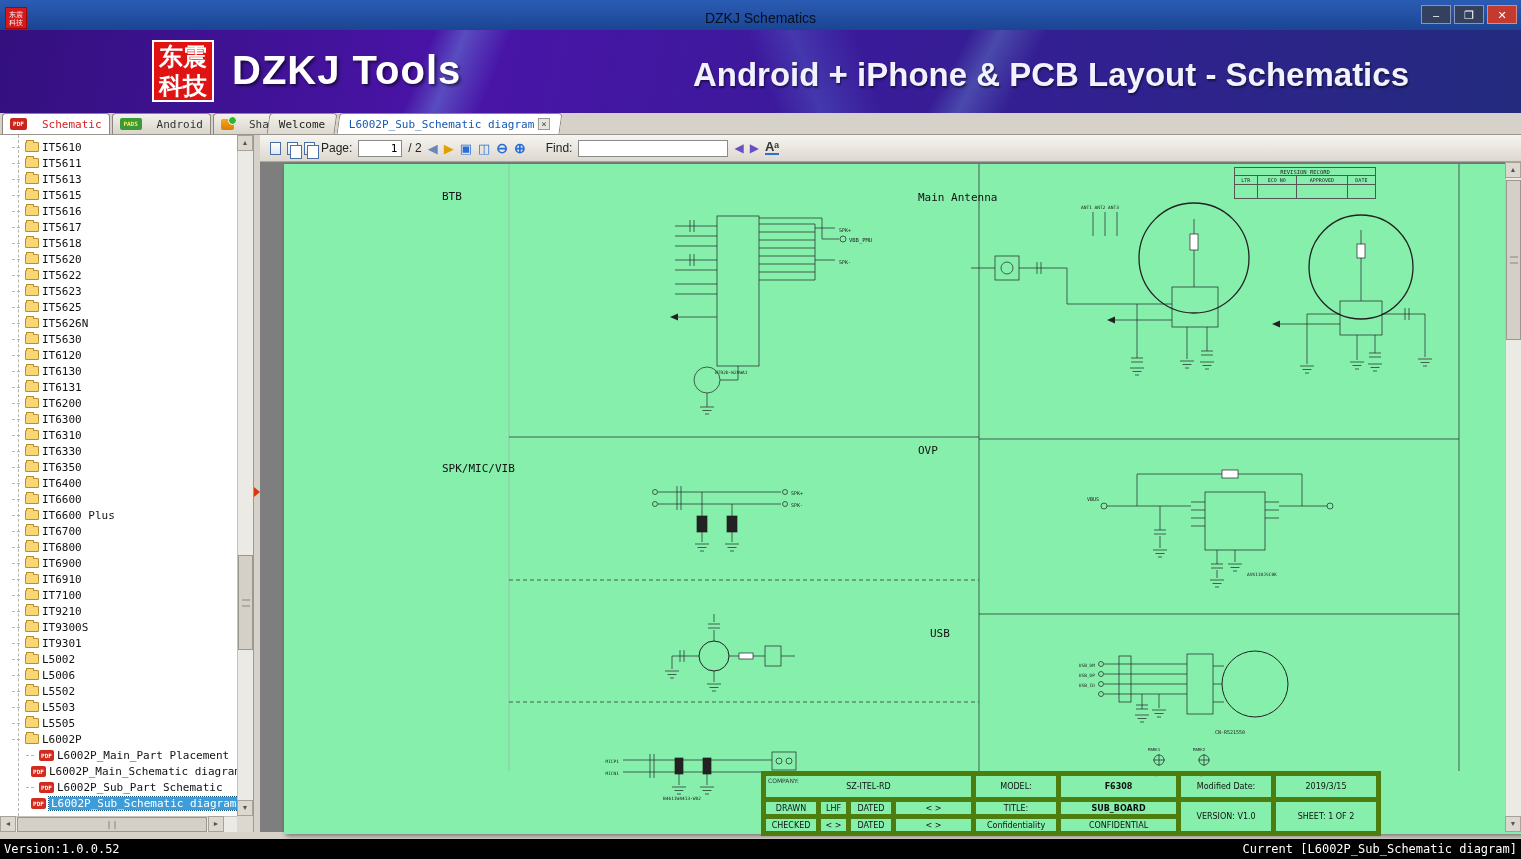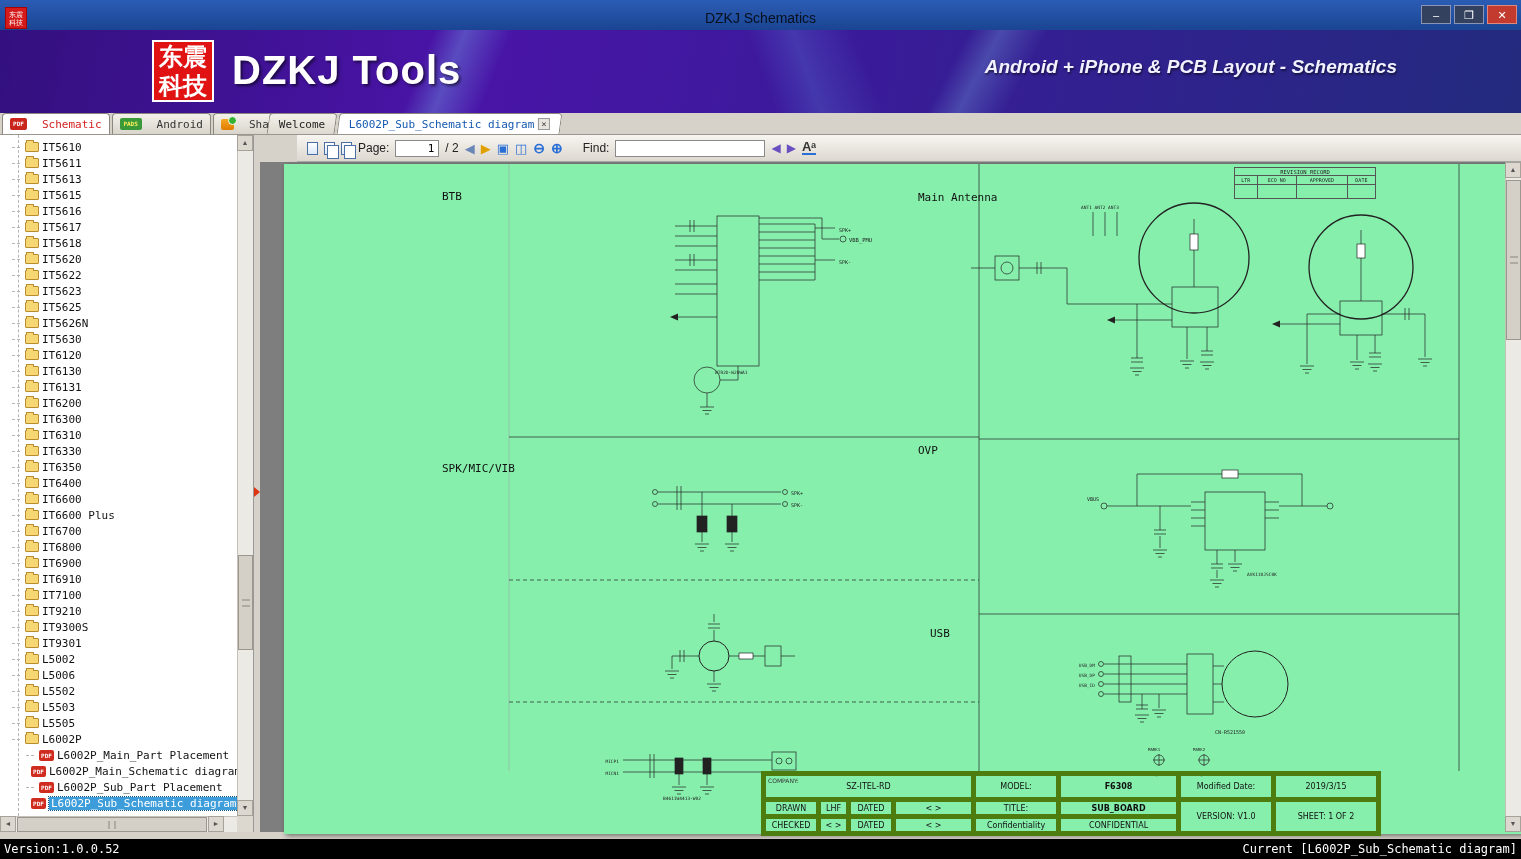--- a/index.html
+++ b/index.html
@@ -22,22 +22,22 @@
     background:linear-gradient(100deg,#33107e 0%,#4a14a8 30%,#3a1a9a 55%,#232b7e 100%); overflow:hidden; }
   .banner::before { content:''; position:absolute; inset:0;
     background:
       linear-gradient(112deg, transparent 28%, rgba(130,220,255,.28) 30%, transparent 33%),
       linear-gradient(70deg, transparent 50%, rgba(110,190,255,.18) 53%, transparent 57%),
       linear-gradient(118deg, transparent 62%, rgba(150,230,255,.22) 64%, transparent 67%); }
   .banner-logo { position:absolute; left:152px; top:10px; width:62px; height:62px; background:#e01212;
     border:2px solid #fff; color:#fff; font-weight:bold; font-size:24px; line-height:29px; text-align:center; }
   .banner-title { position:absolute; left:232px; top:18px; font-size:40px; font-weight:800; color:#fff;
     letter-spacing:1px; text-shadow:2px 2px 3px rgba(0,0,0,.55); }
-  .banner-subtitle { position:absolute; right:124px; top:26px; font-size:19px; font-weight:600; color:#f2f2ff;
-    text-shadow:1px 2px 2px rgba(0,0,0,.5);font-style:italic; }
+  .banner-subtitle { position:absolute; right:112px; top:26px; font-size:33px; font-weight:600; color:#f2f2ff;
+    text-shadow:1px 2px 2px rgba(0,0,0,.5); }
 
   
   .tabbar { position:absolute; top:113px; left:0; right:0; height:22px; background:#d6d2ca;
     border-bottom:1px solid #9a968e; }
   .main-tabs { position:absolute; left:2px; bottom:0; display:flex; gap:2px; }
   .tab { display:flex; align-items:center; gap:15px; height:21px; padding:0 7px;
     border:1px solid #8a867e; border-bottom:none; border-radius:4px 4px 0 0;
     background:linear-gradient(#f4f1ea,#d9d5cc); font-family:"DejaVu Sans Mono",monospace; font-size:11px; color:#333; }
   .tab.active { background:#fff; }
   .tab.active .t-label { color:#d42020; }
@@ -84,21 +84,21 @@
   .sb-thumb::after { content:''; position:absolute; left:50%; top:50%; width:8px; height:5px;
     transform:translate(-50%,-50%); border-top:1px solid #8a867e; border-bottom:1px solid #8a867e; }
   .sb-thumb.h::after { width:5px; height:8px; border:none; border-left:1px solid #8a867e; border-right:1px solid #8a867e; }
   .sb-corner { position:absolute; right:0; bottom:0; width:16px; height:16px; background:#dcd8d0; }
 
   .splitter { position:absolute; left:254px; top:135px; width:6px; bottom:27px; background:#d6d2ca; }
   .split-arrow { position:absolute; left:0; top:352px; width:0; height:0;
     border-left:6px solid #e03310; border-top:5px solid transparent; border-bottom:5px solid transparent; }
 
   
-  .viewer { position:absolute; left:260px; top:135px; right:0; bottom:27px;padding-left:37px; }
+  .viewer { position:absolute; left:260px; top:135px; right:0; bottom:27px; }
   .toolbar { height:27px; background:linear-gradient(#f7f5f1,#ddd8cf); border-bottom:1px solid #aaa;
     display:flex; align-items:center; gap:6px; padding:0 10px; font-size:12px; color:#222; }
   .pg-ico { width:11px; height:13px; border:1px solid #4a6fa5; background:linear-gradient(#fff,#dce8f8);
     display:inline-block; position:relative; }
   .pg-ico.stack::after { content:''; position:absolute; left:2px; top:2px; width:10px; height:12px;
     border:1px solid #4a6fa5; background:#fff; }
   .page-input { width:44px; height:17px; border:1px solid #8a8a8a; font:11px "DejaVu Sans Mono",monospace;
     text-align:right; padding-right:4px; background:#fff; }
   .nav-prev { color:#6b87b8; font-size:13px; }
   .nav-next { color:#e0a000; font-size:13px; }
@@ -391,21 +391,21 @@
     <span class="tree-label">L6002P_Main_Part Placement</span>
   </div>
         <div class="tree-row child">
     <span class="dash"></span>
     <span class="pdf-badge">PDF</span>
     <span class="tree-label">L6002P_Main_Schematic diagram</span>
   </div>
         <div class="tree-row child">
     <span class="dash"></span>
     <span class="pdf-badge">PDF</span>
-    <span class="tree-label">L6002P_Sub_Part Placement</span>
+    <span class="tree-label">L6002P_Sub_Part Schematic</span>
   </div>
         <div class="tree-row child selected">
     <span class="dash"></span>
     <span class="pdf-badge">PDF</span>
     <span class="tree-label">L6002P_Sub_Schematic diagram</span>
   </div>
       </div>
     <div class="sb-v">
       <div class="sb-btn" style="top:0;left:-1px;">▲</div>
       <div class="sb-thumb" style="left:0;right:0;top:420px;height:95px;"></div>

